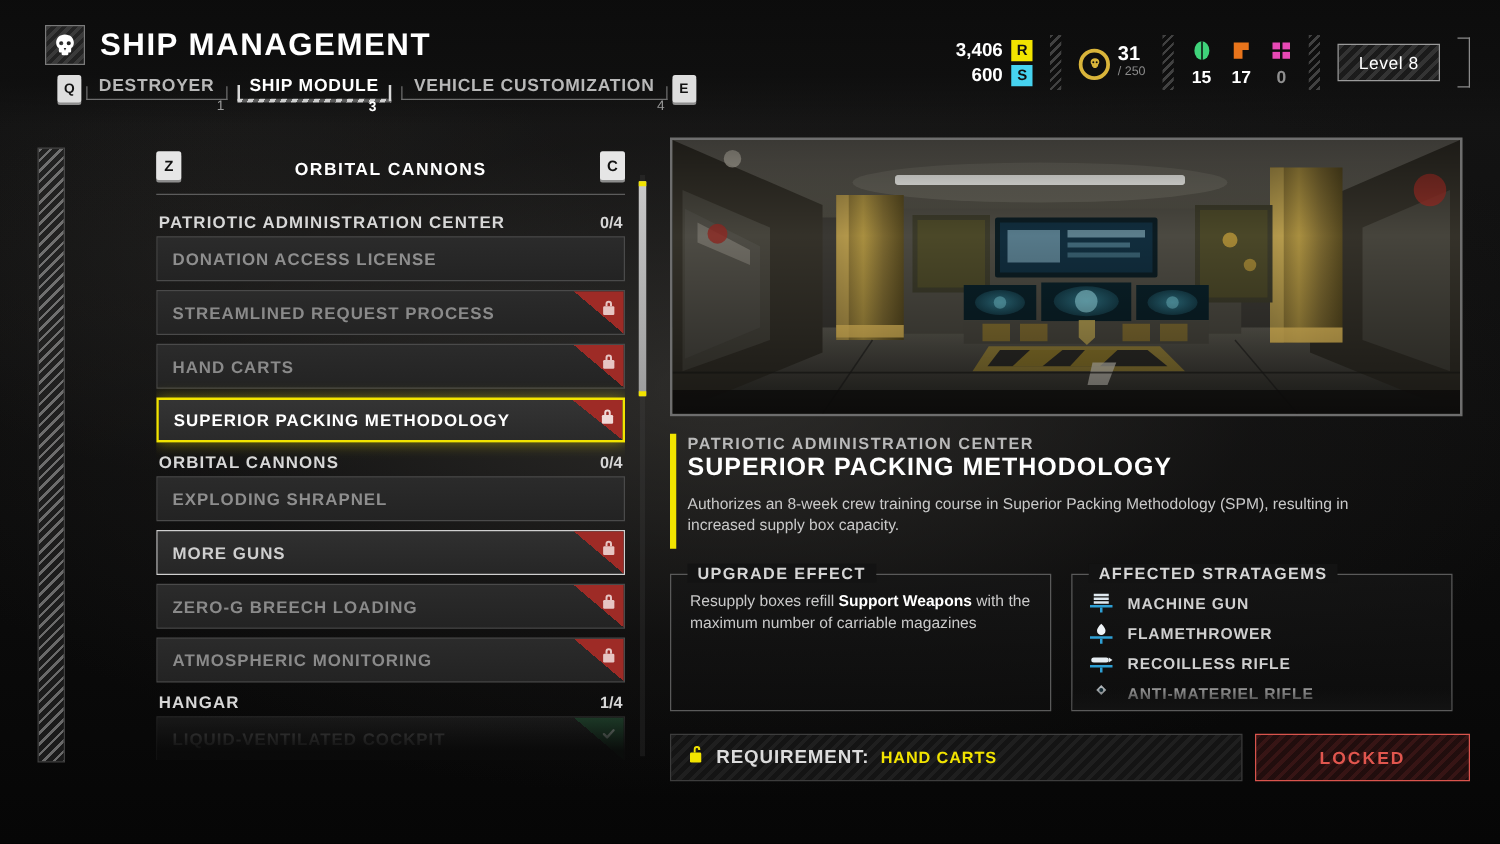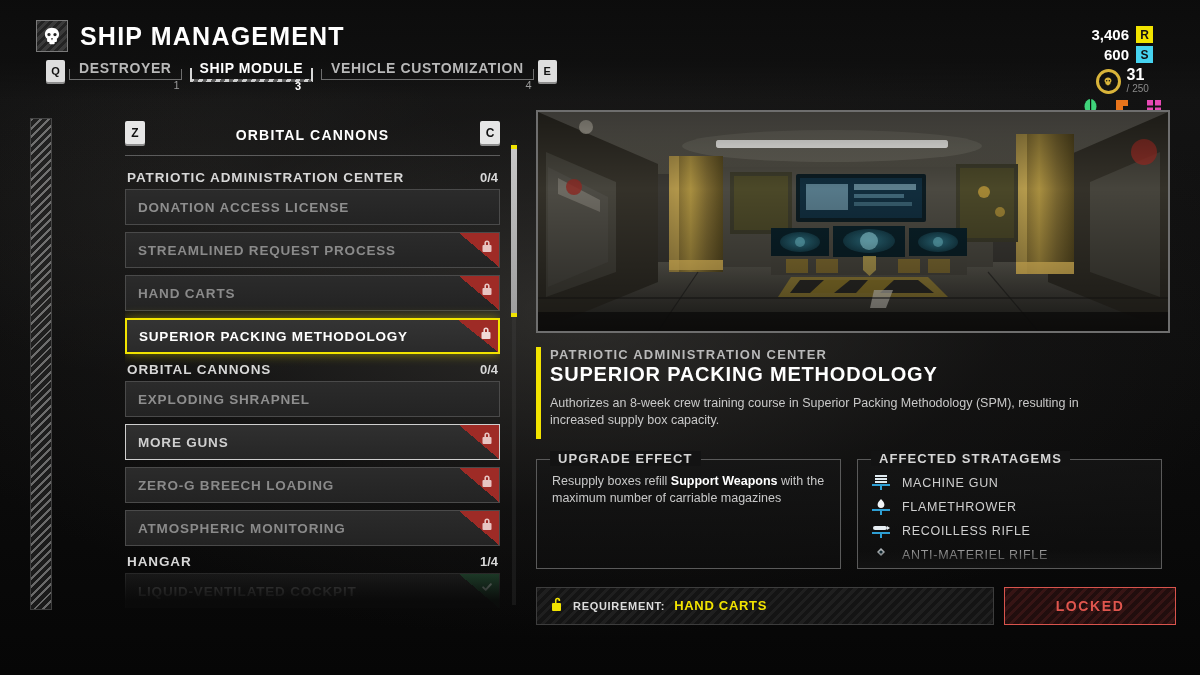--- a/index.html
+++ b/index.html
@@ -48,21 +48,21 @@
   }
   .tab .rule::before, .tab .rule::after {
     content:""; position:absolute; top:-10px; width:1px; height:11px; background:#6e6e6e;
   }
   .tab .rule::before { left:0; } .tab .rule::after { right:0; }
   .tab.active .rule { height:3px; background:repeating-linear-gradient(115deg,#cfcfcf 0 4px,#5a5a5a 4px 8px); bottom:8px;}
   .tab.active .rule::before, .tab.active .rule::after { background:#d8d8d8; height:13px; top:-11px; width:2px;}
   .tab.active .num { color:#fff; font-weight:bold; bottom:-2px; right:16px;}
 
   
-  .res { position:absolute; right:24px; top:26px; display:flex; align-items:center; gap:0; height:48px;flex-direction:column;}
+  .res { position:absolute; right:24px; top:26px; display:flex; align-items:center; gap:0; height:48px;}
   .res-grp { display:flex; align-items:center; padding:0 14px; }
   .sep { width:9px; align-self:stretch; margin:2px 0;
     background:repeating-linear-gradient(135deg,#4a4a4a 0 2px,transparent 2px 5px); opacity:.85;}
   .cur-col { display:flex; flex-direction:column; gap:3px; align-items:flex-end;}
   .cur-row { display:flex; align-items:center; gap:7px; }
   .cur-val { font-size:15px; font-weight:bold; color:#fff; }
   .cur-ico { width:17px; height:17px; display:flex; align-items:center; justify-content:center; font-size:12px; font-weight:bold; color:#111;}
   .medal-grp { display:flex; align-items:flex-end; gap:6px; }
   .medal-ico { width:25px; height:25px; border-radius:50%; border:3px solid #d9b43a; display:flex; align-items:center; justify-content:center;}
   .medal-ico svg { width:12px; height:12px;}
@@ -156,32 +156,32 @@
   .fbox .legend {
     position:absolute; left:14px; top:0; padding:0 8px; font-size:13px; letter-spacing:1.1px;
     color:#d6d6d6; font-weight:bold; background:#131313; z-index:2;
   }
   .fbox .inner { position:relative; z-index:1; padding:22px 16px 0 16px;}
   .eff-text { font-size:12.5px; line-height:1.38; color:#c9c9c9;}
   .eff-text b { color:#fff; }
   .strat-list { position:relative; z-index:1; padding:20px 0 0 14px;}
   .strat { display:flex; align-items:center; gap:11px; height:24px;}
   .strat-ico { width:20px; height:18px; flex:none; position:relative;}
-  .strat-name { font-size:12.5px; letter-spacing:.7px; color:#cfcfcf; font-weight:normal;}
+  .strat-name { font-size:12.5px; letter-spacing:.7px; color:#cfcfcf; font-weight:bold;}
   .strat.cut { opacity:.75;}
   .strat-fade { position:absolute; left:1px; right:1px; bottom:1px; height:18px;
     background:linear-gradient(180deg,rgba(19,19,19,0),rgba(19,19,19,.95)); z-index:3;}
 
   .bottomrow { display:flex; gap:10px; margin-top:18px;}
   .req {
     flex:1; height:38px; display:flex; align-items:center; gap:9px; padding-left:14px;
     border:1px solid #3d3d3d;
     background:repeating-linear-gradient(135deg,#1f1f1f 0 3px,#141414 3px 7px);
   }
-  .req-lbl { font-size:11px; font-weight:bold; letter-spacing:.7px; color:#dcdcdc;}
+  .req-lbl { font-size:15px; font-weight:bold; letter-spacing:.7px; color:#dcdcdc;}
   .req-val { font-size:13px; font-weight:bold; letter-spacing:.7px; color:#f2e400;}
   .locked-btn {
     width:172px; height:38px; display:flex; align-items:center; justify-content:center;
     border:1px solid #d9544d;
     background:repeating-linear-gradient(135deg,rgba(60,22,22,.9) 0 3px,rgba(36,14,14,.9) 3px 7px);
     color:#e0564e; font-size:14px; font-weight:bold; letter-spacing:1.6px;
   }
 
   
   .footer { position:absolute; left:0; bottom:0; width:1200px; height:42px; background:#000;

